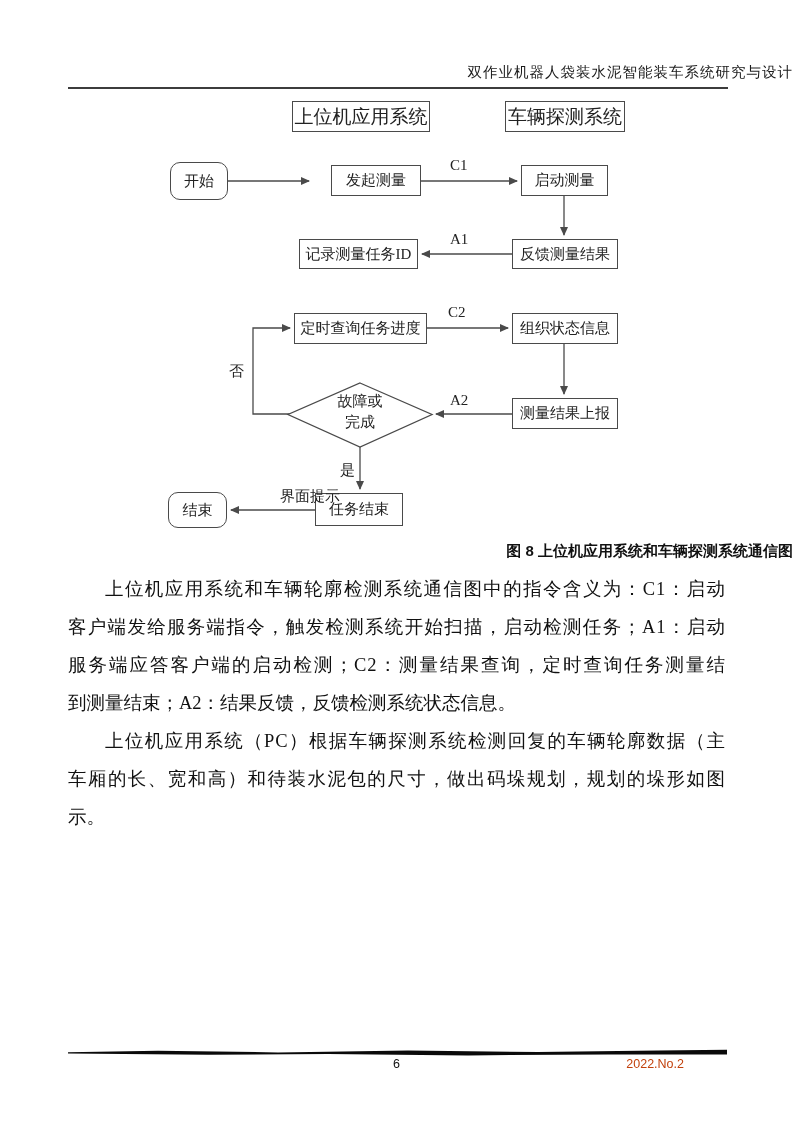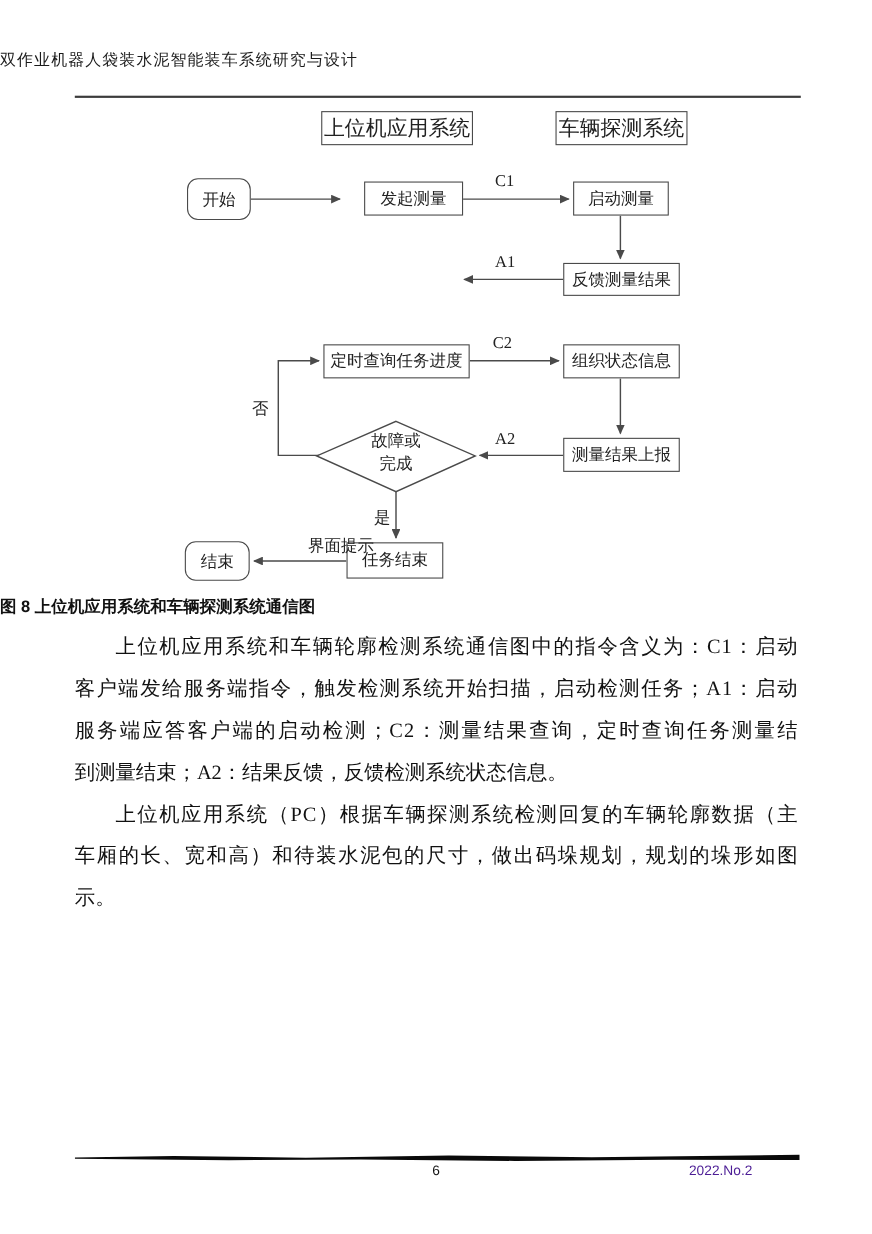--- a/index.html
+++ b/index.html
@@ -7,22 +7,22 @@
     position:relative;
     width:793px;height:1122px;
     background:#ffffff;
     margin:0 auto;
     overflow:hidden;
     font-family:"Liberation Serif", serif;
     color:#1c1c1c;
   }
   
   .header-title{
-    position:absolute;left:0;right:0;top:45px;
-    text-align:left;font-size:14.5px;letter-spacing:1px;color:#1a1a1a;
+    position:absolute;left:0;right:0;top:63px;
+    text-align:right;font-size:14.5px;letter-spacing:1px;color:#1a1a1a;
   }
   .header-rule{
     position:absolute;left:68px;top:87px;width:660px;height:2px;
     background:#3c3c3c;
   }
   
   .fc{position:absolute;left:0;top:0;width:793px;height:560px;}
   .fc svg{position:absolute;left:0;top:0;z-index:1;}
   .node{
     position:absolute;z-index:2;
@@ -37,21 +37,21 @@
     position:absolute;z-index:3;font-size:15px;color:#222;
     white-space:nowrap;text-align:left;
   }
   .diamond-text{
     position:absolute;z-index:2;left:315px;top:391px;width:90px;
     text-align:center;font-size:15px;line-height:21px;color:#222;
   }
   
   .caption{
     position:absolute;left:0;right:0;top:542px;
-    text-align:left;
+    text-align:right;
     font-family:"Liberation Sans", sans-serif;
     font-weight:bold;font-size:15px;color:#111;
   }
   
   .bodytext{
     position:absolute;left:68px;top:570px;width:658px;
     font-size:18.5px;color:#111;
   }
   .line{
     height:38px;line-height:38px;overflow:hidden;white-space:nowrap;
@@ -63,21 +63,21 @@
   .line.indent{padding-left:37px;}
   .line.fill.indent{padding-left:0;text-indent:37px;}
   
   .footer-rule{position:absolute;left:68px;top:1049px;z-index:1;}
   .footer-page{
     position:absolute;left:0;right:0;top:1057px;text-align:center;
     font-family:"Liberation Sans", sans-serif;font-size:12.5px;color:#111;
   }
   .footer-issue{
     position:absolute;right:109px;top:1057px;
-    font-family:"Liberation Sans", sans-serif;font-size:12.5px;color:#4c1d95;
+    font-family:"Liberation Sans", sans-serif;font-size:12.5px;color:#c2410c;
   }
 </style>
 </head>
 <body>
 
 <div class="page">
 
   <div class="header-title">双作业机器人袋装水泥智能装车系统研究与设计</div>
   <div class="header-rule"></div>
 
@@ -102,20 +102,21 @@
         <polygon points="360,383 432,414.5 360,447 288,414.5" fill="#ffffff"></polygon>
       </g>
     </svg>
 
     <div class="node lane" style="left:292px;top:101px;width:138px;height:31px;">上位机应用系统</div>
     <div class="node lane" style="left:505px;top:101px;width:120px;height:31px;">车辆探测系统</div>
 
     <div class="node rounded" style="left:170px;top:162px;width:58px;height:38px;">开始</div>
     <div class="node" style="left:331px;top:165px;width:90px;height:31px;">发起测量</div>
     <div class="node" style="left:521px;top:165px;width:87px;height:31px;">启动测量</div>
+    <div class="node" style="left:299px;top:239px;width:119px;height:30px;">记录测量任务ID</div>
     <div class="node" style="left:512px;top:239px;width:106px;height:30px;">反馈测量结果</div>
     <div class="node" style="left:294px;top:313px;width:133px;height:31px;">定时查询任务进度</div>
     <div class="node" style="left:512px;top:313px;width:106px;height:31px;">组织状态信息</div>
     <div class="node" style="left:512px;top:398px;width:106px;height:31px;">测量结果上报</div>
     <div class="node" style="left:315px;top:493px;width:88px;height:33px;">任务结束</div>
     <div class="node rounded" style="left:168px;top:492px;width:59px;height:36px;">结束</div>
 
     <div class="diamond-text">
       <div>故障或</div>
       <div>完成</div>

